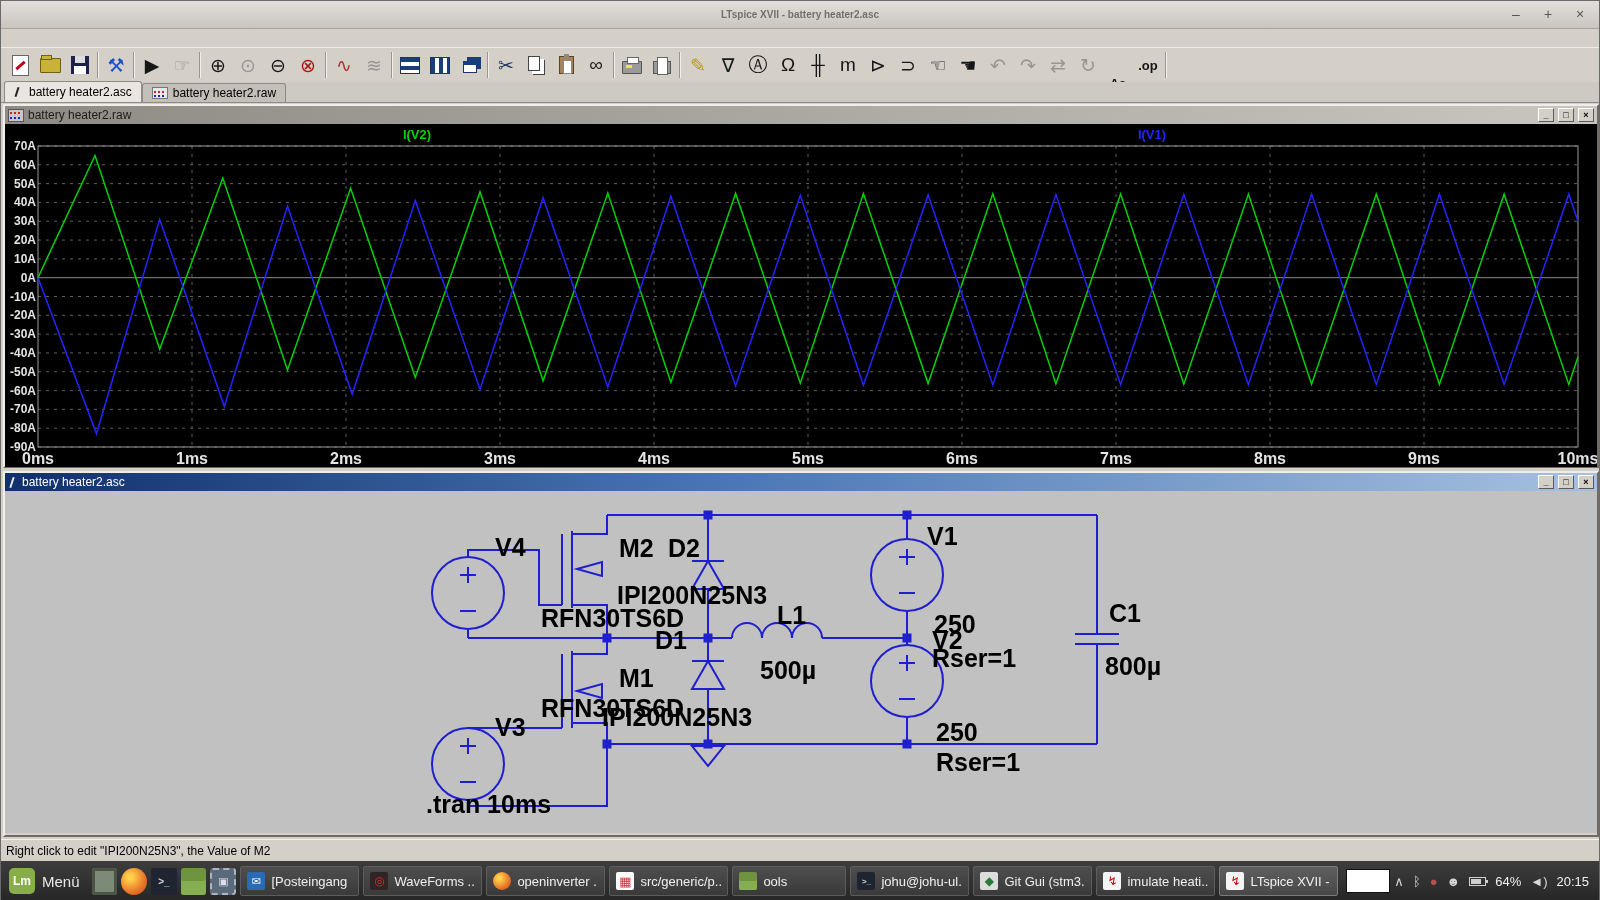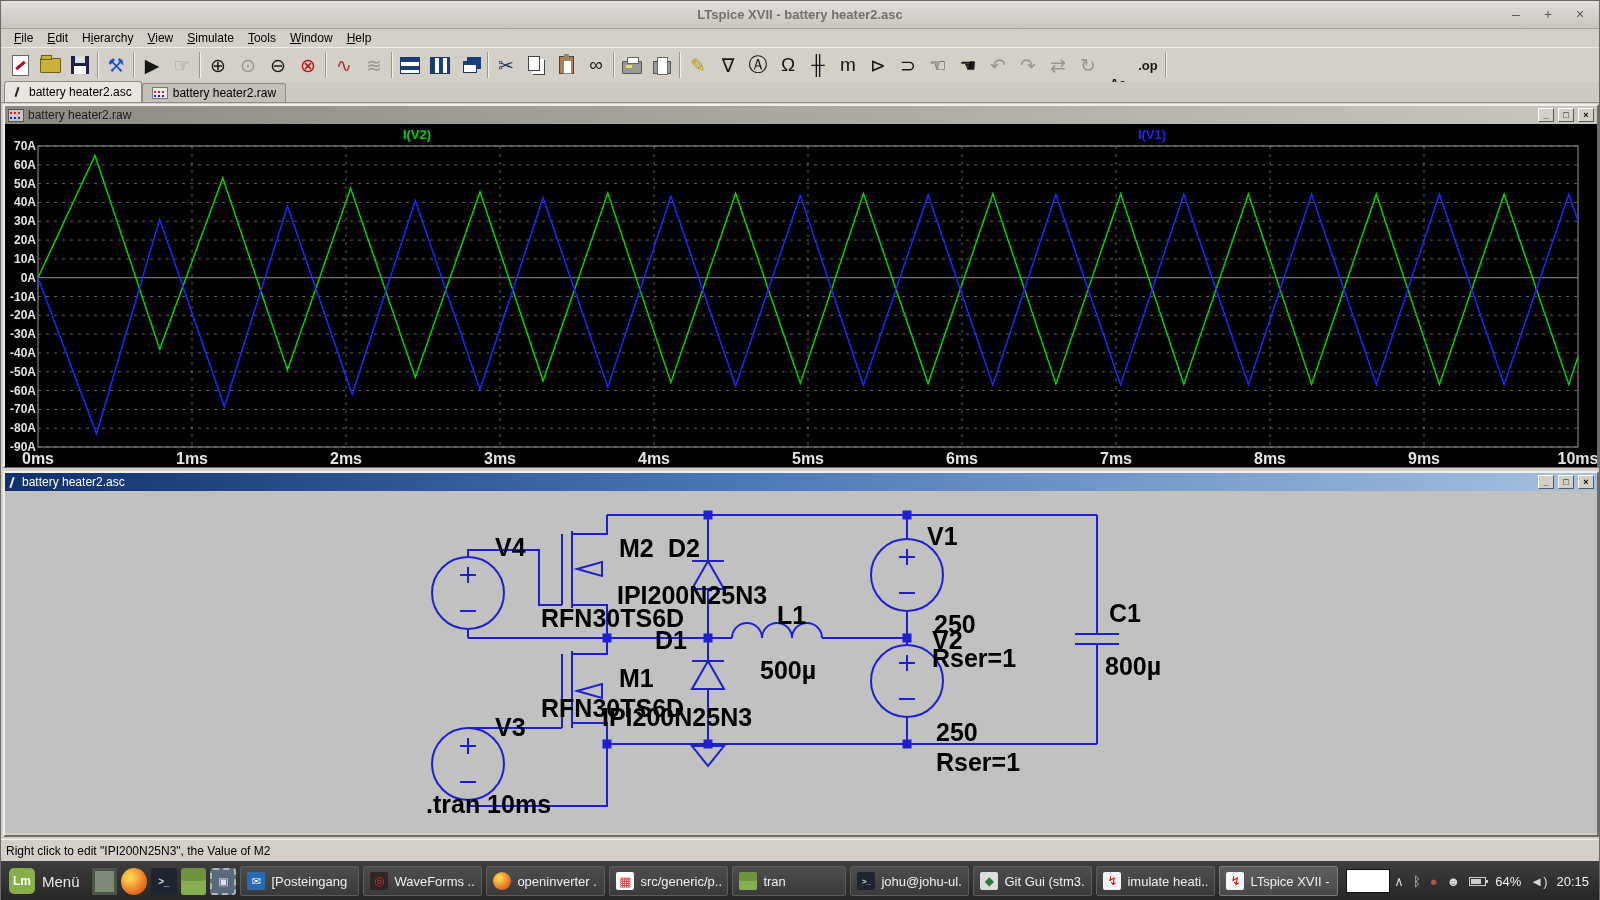--- a/index.html
+++ b/index.html
@@ -4,21 +4,21 @@
 <style>
   * { margin:0; padding:0; box-sizing:border-box; }
   html,body { width:1600px; height:900px; overflow:hidden; }
   body { font-family:"Liberation Sans", sans-serif; background:#d4d0c8; }
   .screen { position:relative; width:1600px; height:900px; background:#d4d0c8; border:1px solid #6a6a6a; }
 
   
   .titlebar { position:absolute; left:0; top:0; width:100%; height:28px;
     background:linear-gradient(#e2dfdb,#c9c5bf); border-bottom:1px solid #a7a39d;
     display:flex; align-items:center; justify-content:center; }
-  .titlebar .wtitle { font-size:13px; font-weight:bold; color:#73706b; }
+  .titlebar .wtitle { font-size:10px; font-weight:bold; color:#73706b; }
   .wm-buttons { position:absolute; right:10px; top:4px; display:flex; gap:14px; }
   .wm-btn { width:18px; height:18px; color:#5a5753; font-size:14px; line-height:18px; text-align:center; cursor:default; }
 
   
   .menubar { position:absolute; left:0; top:28px; width:100%; height:18px; background:#d4d0c8;
     display:flex; align-items:center; padding-left:6px; gap:0; }
   .menu-item { font-size:12px; color:#000; padding:1px 7px; cursor:default; }
   .menu-item u { text-decoration:underline; }
 
   
@@ -138,30 +138,20 @@
 
   <div class="titlebar">
     <span class="wtitle">LTspice XVII - battery heater2.asc</span>
     <div class="wm-buttons">
       <div class="wm-btn">–</div>
       <div class="wm-btn">+</div>
       <div class="wm-btn">×</div>
     </div>
   </div>
 
-  <div class="menubar" id="menubar">
-      <div class="menu-item"><u>F</u>ile</div>
-      <div class="menu-item"><u>E</u>dit</div>
-      <div class="menu-item">H<u>i</u>erarchy</div>
-      <div class="menu-item"><u>V</u>iew</div>
-      <div class="menu-item"><u>S</u>imulate</div>
-      <div class="menu-item"><u>T</u>ools</div>
-      <div class="menu-item"><u>W</u>indow</div>
-      <div class="menu-item"><u>H</u>elp</div>
-    </div>
 
   <div class="toolbar" id="toolbar">
       <div class="tbtn">
         <div class="i-page"></div>
       </div>
       <div class="tbtn">
         <div class="i-folder"></div>
       </div>
       <div class="tbtn">
         <div class="i-floppy"></div>
@@ -403,21 +393,21 @@
       <div class="taskbtn">
         <div class="task-ico k-firefox"></div>
         <span class="tlabel">openinverter ...</span>
       </div>
       <div class="taskbtn">
         <div class="task-ico k-files">▦</div>
         <span class="tlabel">src/generic/p...</span>
       </div>
       <div class="taskbtn">
         <div class="task-ico k-folder"></div>
-        <span class="tlabel">tran</span>
+        <span class="tlabel">ools</span>
       </div>
       <div class="taskbtn">
         <div class="task-ico k-terminal">&gt;_</div>
         <span class="tlabel">johu@johu-ul...</span>
       </div>
       <div class="taskbtn">
         <div class="task-ico k-git">◆</div>
         <span class="tlabel">Git Gui (stm3...</span>
       </div>
       <div class="taskbtn">

